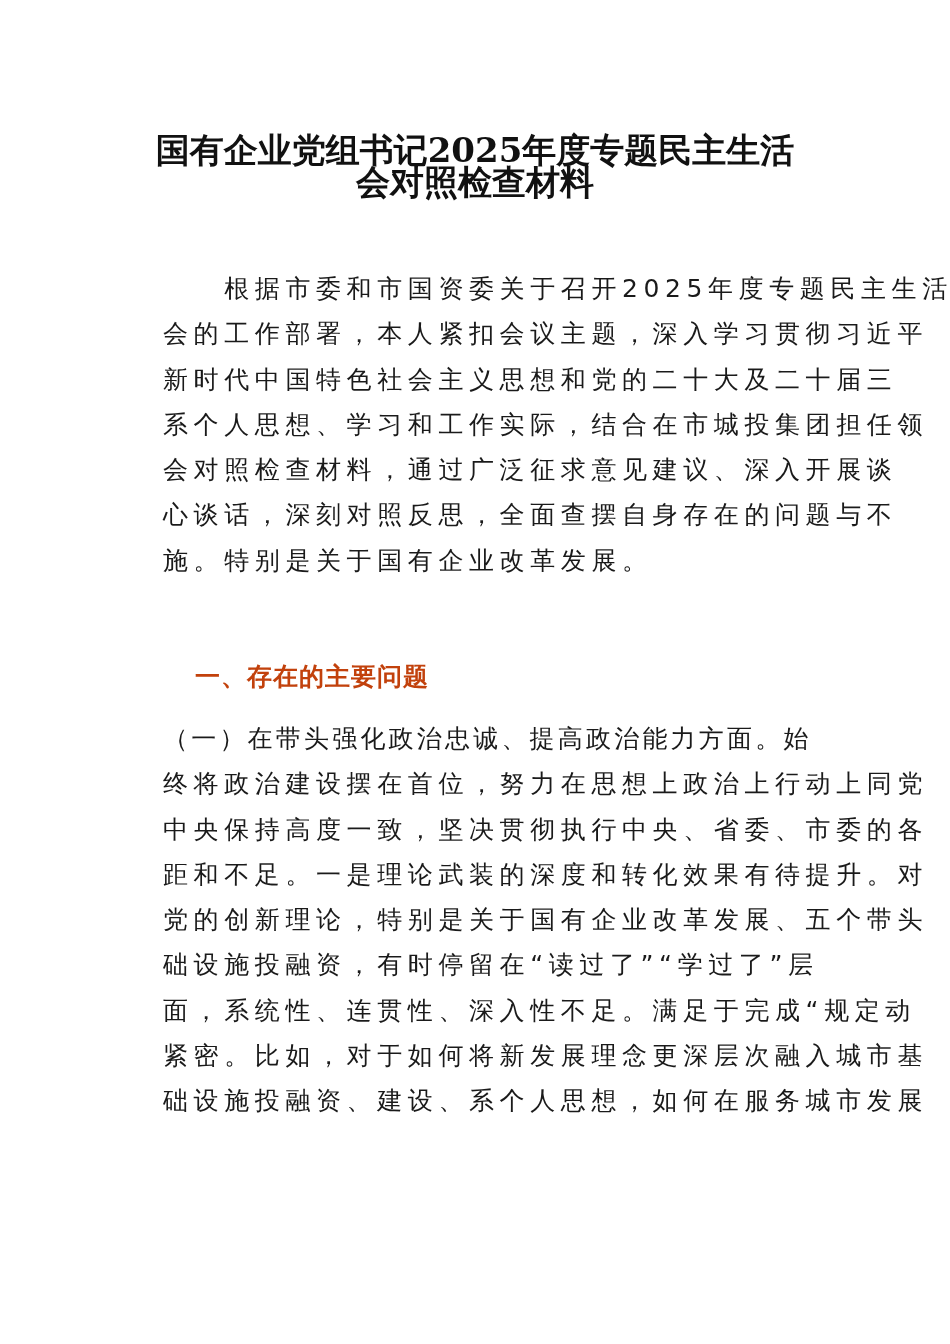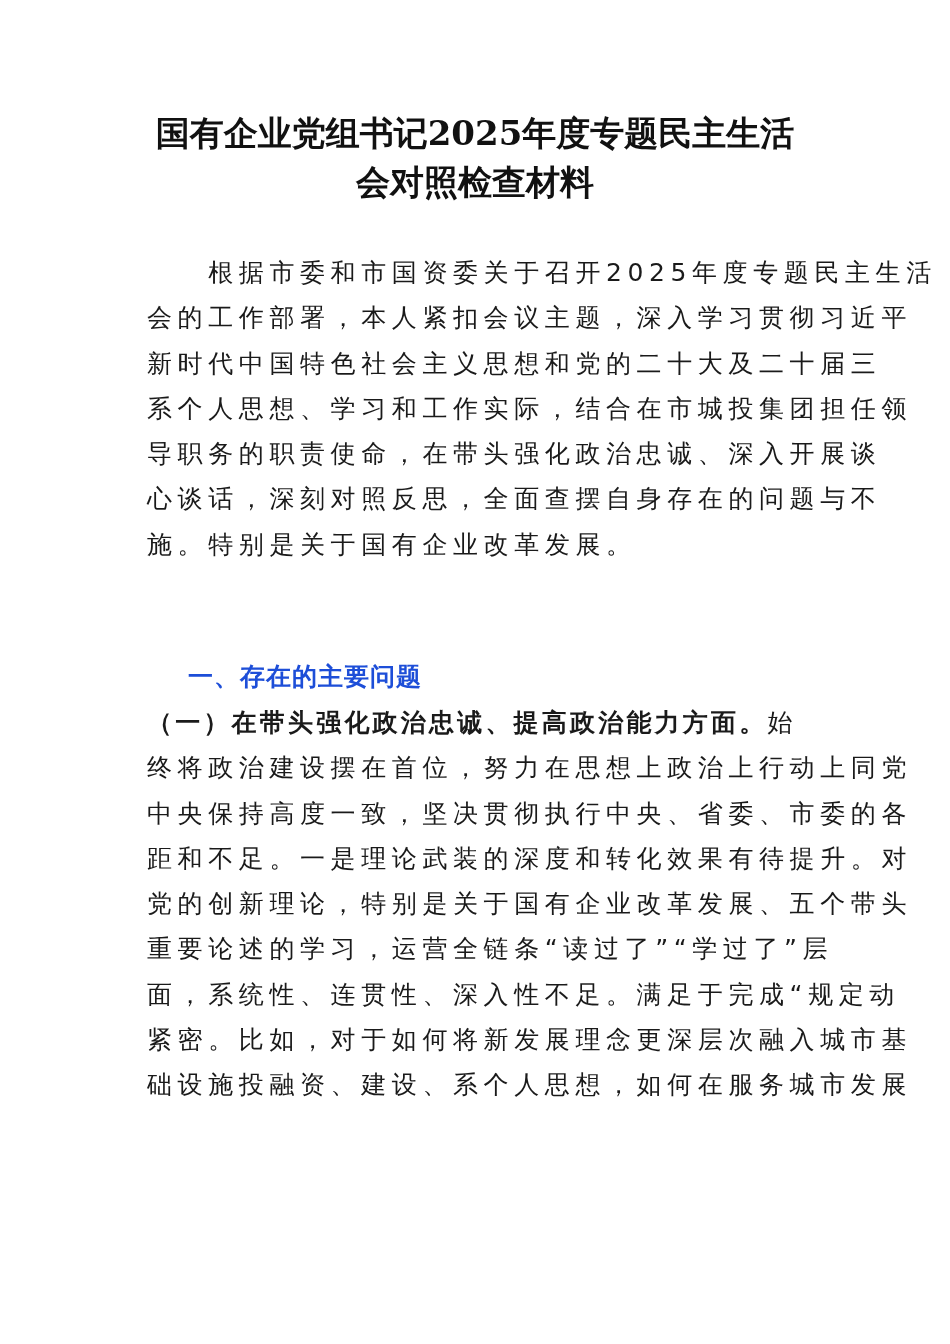--- a/index.html
+++ b/index.html
@@ -4,61 +4,61 @@
   <style>
     html, body { margin: 0; padding: 0; background: #ffffff; }
     body { width: 950px; height: 1344px; position: relative; overflow: hidden; }
     .page { position: absolute; left: 0; top: 0; width: 950px; height: 1344px; background: #fff; }
     .title {
       position: absolute; left: 140px; width: 670px; text-align: center;
       font-family: "DejaVu Serif", "Liberation Serif", serif;
       font-weight: bold; color: #111; font-size: 34px; line-height: 46px;
       letter-spacing: 0px; margin: 0;
     }
-    .title.l1 { top: 110px; }
+    .title.l1 { top: 127px; }
     .title.l2 { top: 159px; }
     .body {
       position: absolute; left: 147px; width: 660px;
       font-family: "DejaVu Sans", "Liberation Sans", sans-serif;
       color: #1a1a1a; font-size: 25px; line-height: 45.3px;
-      letter-spacing: 5.6px; margin: 0; text-align: justify;
+      letter-spacing: 5.6px; margin: 16px; text-align: justify;
     }
     .line { display: block; white-space: nowrap; height: 45.3px; }
     .heading {
-      position: absolute; left: 188px;
+      position: absolute; left: 195px;
       font-family: Liberation Sans, sans-serif;
-      font-size: 25px; color: #1d4ed8; font-weight: bold; letter-spacing: 1px;
+      font-size: 25px; color: #c2410c; font-weight: bold; letter-spacing: 1px;
     }
-    .bold { font-weight: bold; }
+    .bold { font-weight: normal; }
   </style>
 </head>
 <body>
 
 <div class="page">
   <h1 class="title l1">国有企业党组书记2025年度专题民主生活</h1>
   <h1 class="title l2">会对照检查材料</h1>
 
   <div class="body" style="top:250px;">
     <span class="line">　　根据市委和市国资委关于召开2025年度专题民主生活</span>
     <span class="line">会的工作部署，本人紧扣会议主题，深入学习贯彻习近平</span>
     <span class="line">新时代中国特色社会主义思想和党的二十大及二十届三</span>
     <span class="line">系个人思想、学习和工作实际，结合在市城投集团担任领</span>
-    <span class="line">导职务的职责使命，在带头强化政治忠诚、深入开展谈</span>
+    <span class="line">会对照检查材料，通过广泛征求意见建议、深入开展谈</span>
     <span class="line">心谈话，深刻对照反思，全面查摆自身存在的问题与不</span>
     <span class="line">施。特别是关于国有企业改革发展。</span>
   </div>
 
   <div class="heading" style="top:660px;">一、存在的主要问题</div>
 
   <div class="body" style="top:700px;">
     <span class="line">
       <span class="bold" style="letter-spacing:3.2px;">（一）在带头强化政治忠诚、提高政治能力方面。</span><span>始</span>
     </span>
     <span class="line">终将政治建设摆在首位，努力在思想上政治上行动上同党</span>
     <span class="line">中央保持高度一致，坚决贯彻执行中央、省委、市委的各</span>
     <span class="line">距和不足。一是理论武装的深度和转化效果有待提升。对</span>
     <span class="line">党的创新理论，特别是关于国有企业改革发展、五个带头</span>
-    <span class="line">重要论述的学习，运营全链条“读过了”“学过了”层</span>
+    <span class="line">础设施投融资，有时停留在“读过了”“学过了”层</span>
     <span class="line">面，系统性、连贯性、深入性不足。满足于完成“规定动</span>
     <span class="line">紧密。比如，对于如何将新发展理念更深层次融入城市基</span>
     <span class="line">础设施投融资、建设、系个人思想，如何在服务城市发展</span>
   </div>
 </div>
 
 </body></html>

